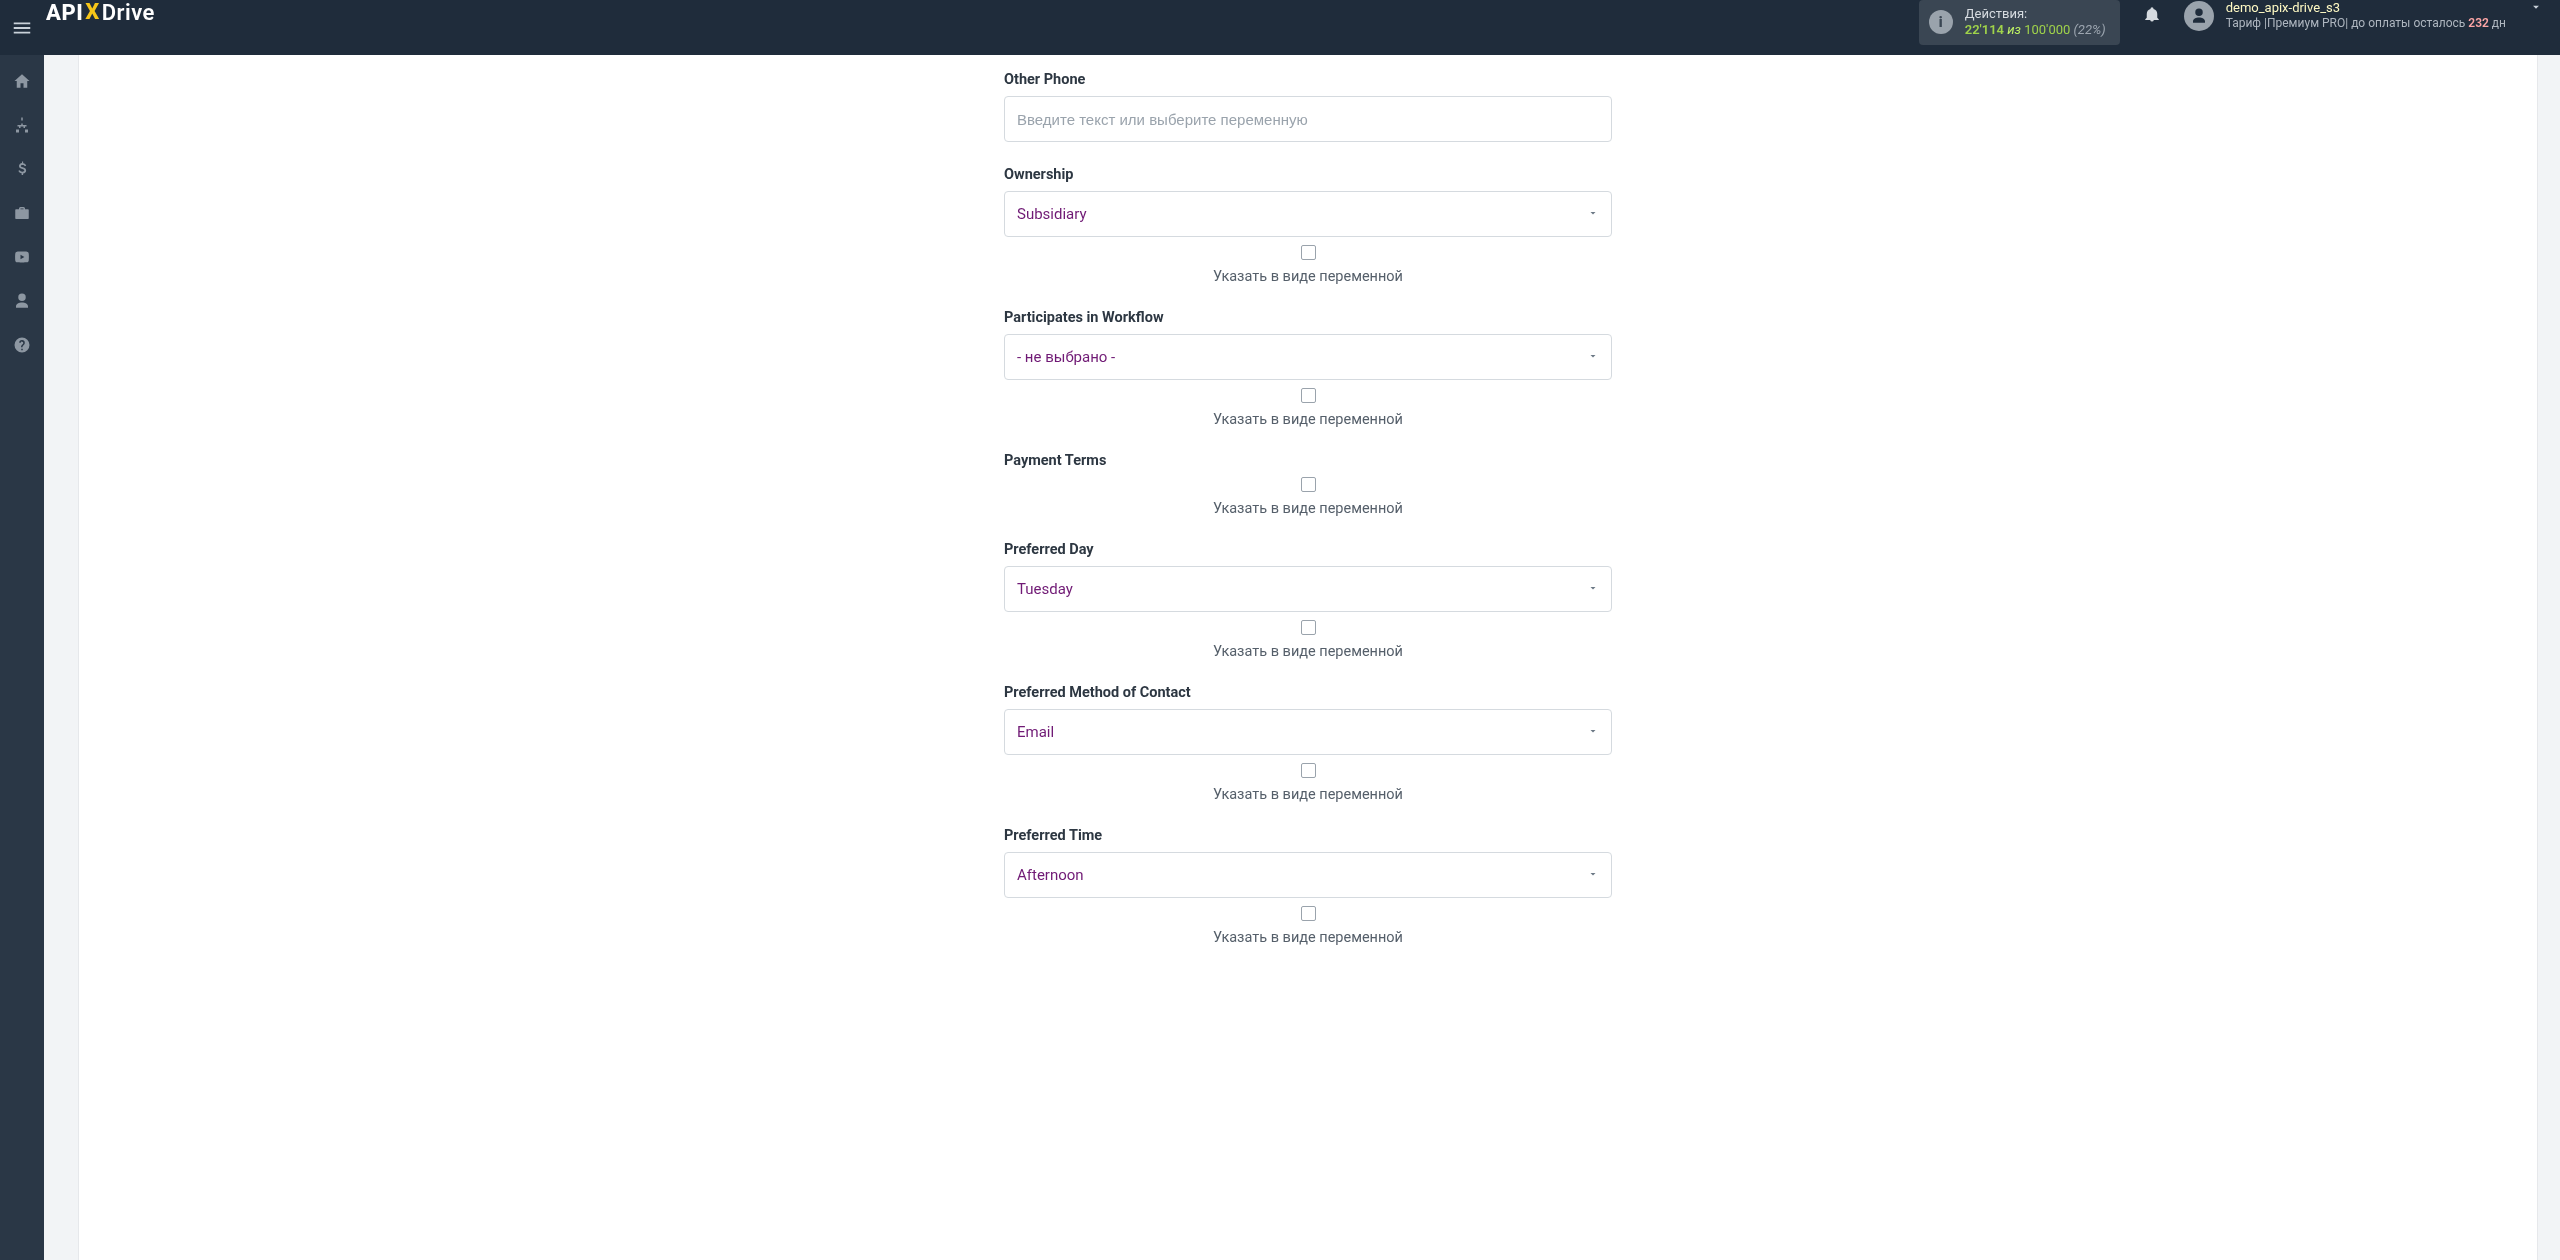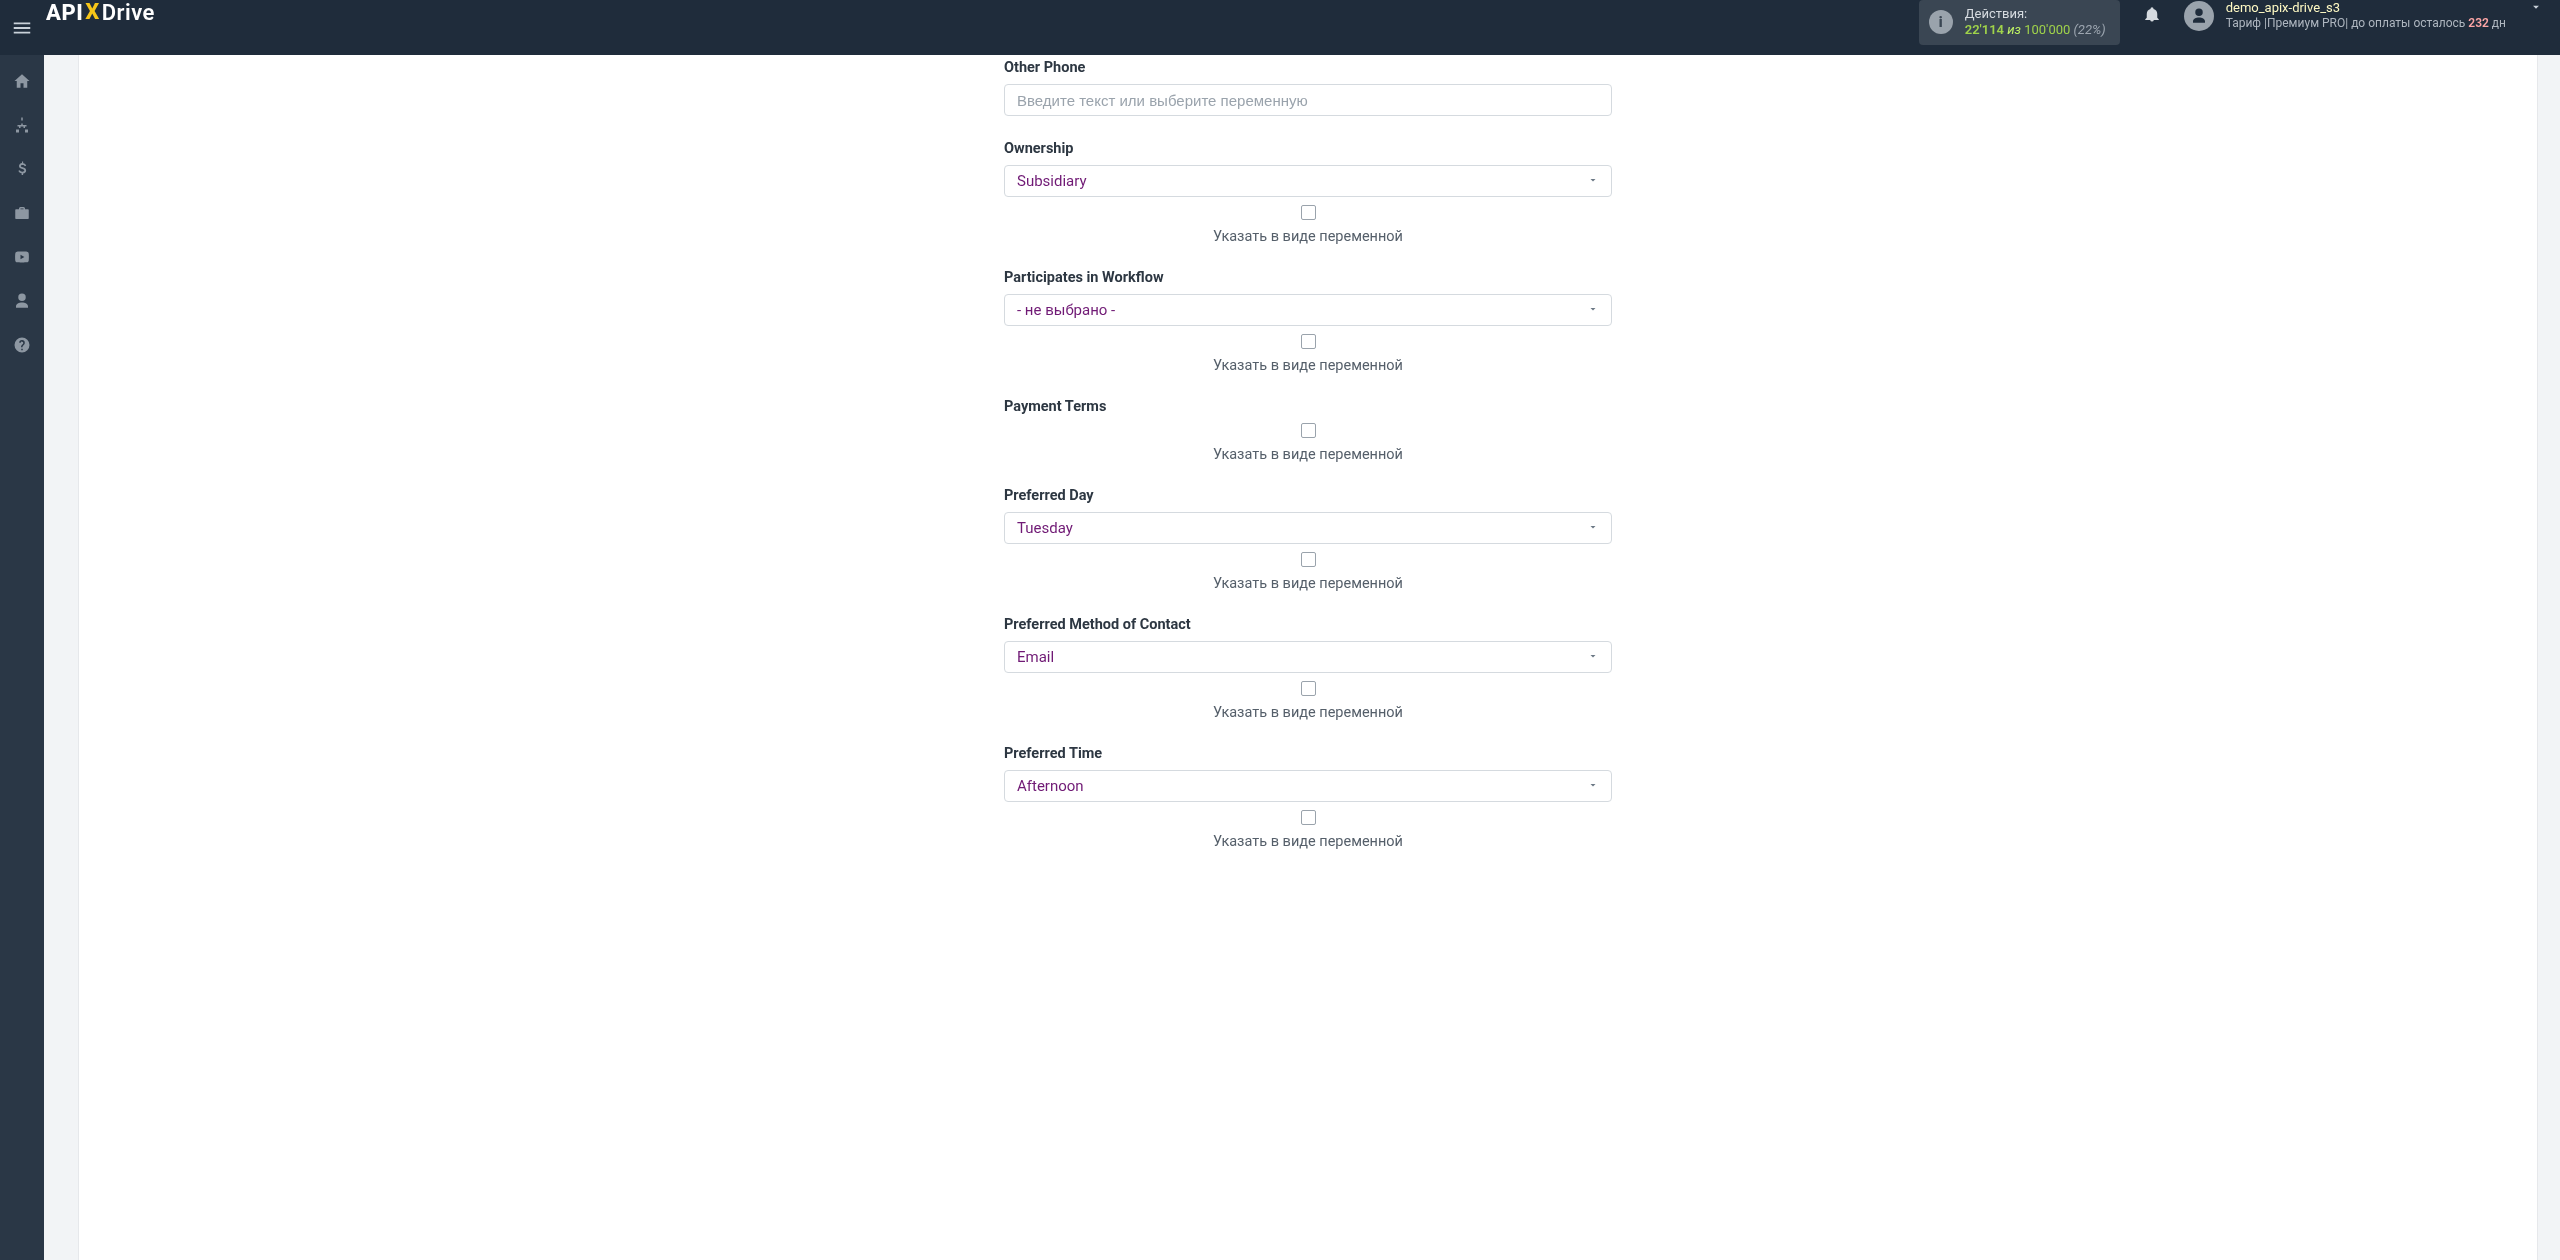--- a/index.html
+++ b/index.html
@@ -115,35 +115,35 @@
   .card {
     position: absolute;
     left: 34px; right: 22px; top: 0; bottom: 0;
     background: #ffffff;
     border-left: 1px solid #e6e8eb;
     border-right: 1px solid #e6e8eb;
     overflow-y: hidden;
   }
   .form-col {
     width: 608px;
-    margin: 4px auto;
+    margin: 16px auto;
     padding-top: 0;
   }
 
   .field { margin-top: 24px; }
   .field:first-child { margin-top: 0; }
   .flabel {
     font-weight: 700;
     font-size: 14.5px;
     color: #2d3742;
     margin-bottom: 8px;
   }
   .tinput, .selectbox {
     width: 100%;
-    height: 32px;
+    height: 46px;
     border: 1px solid #d5dadf;
     border-radius: 4px;
     background: #fff;
     padding: 0 12px;
     font-size: 15px;
     color: #3b4652;
     display: flex; align-items: center; justify-content: space-between;
   }
   .tinput::placeholder { color: #9aa3ac; }
   .tinput { outline: none; }

